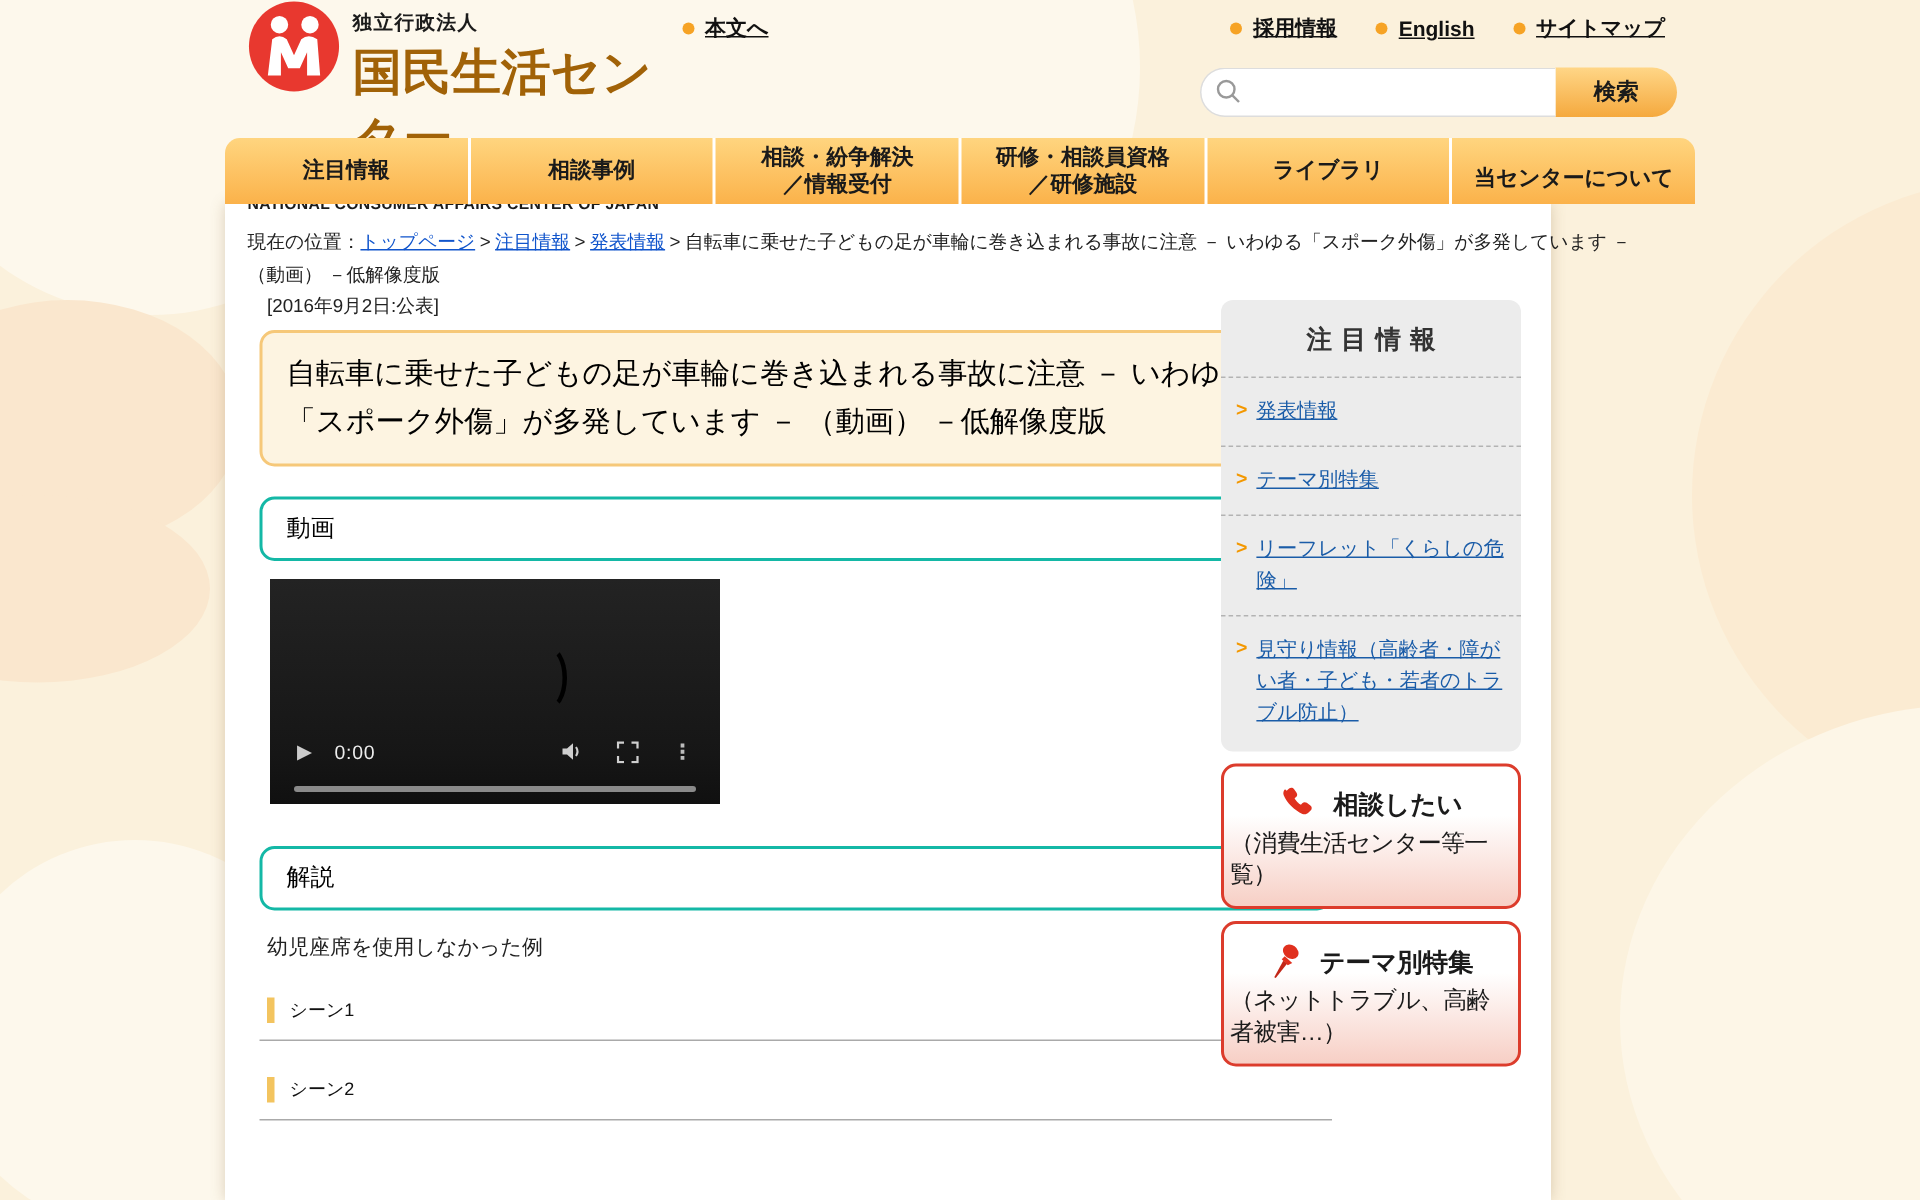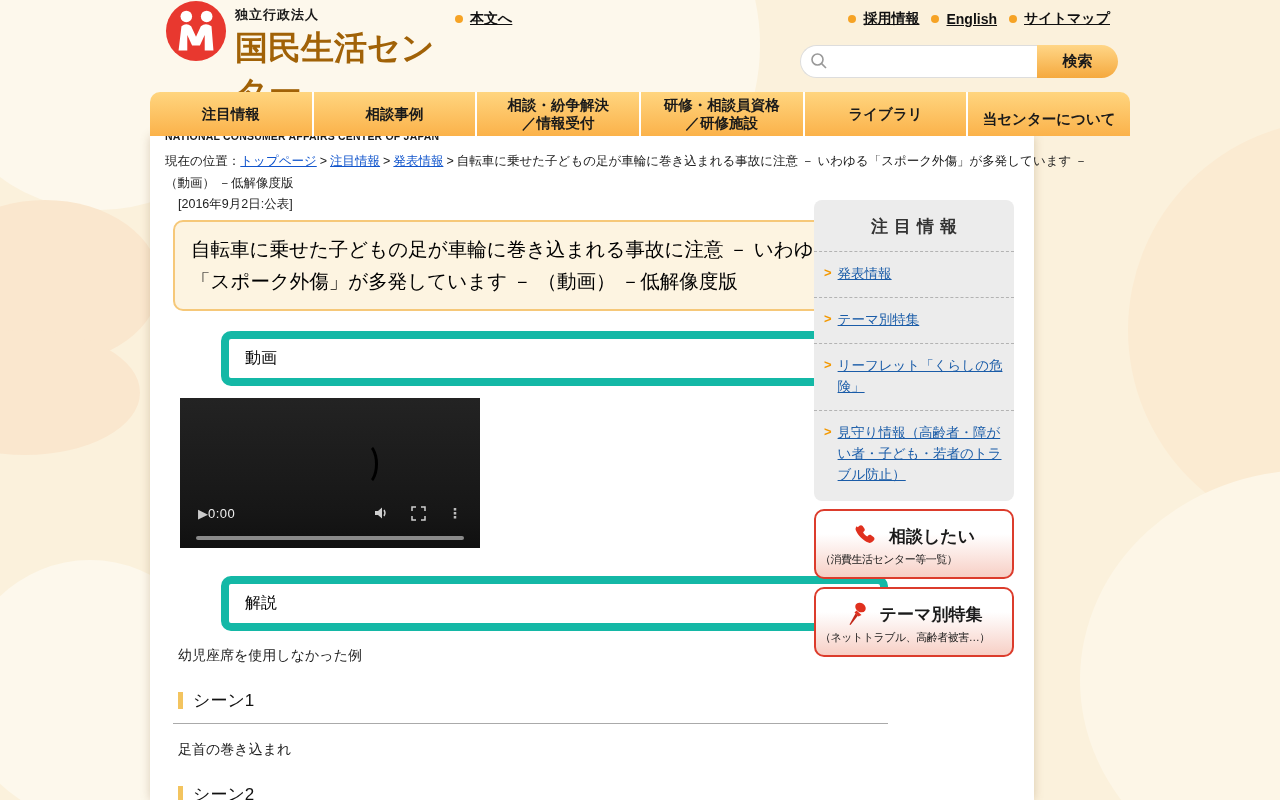--- a/index.html
+++ b/index.html
@@ -24,21 +24,21 @@
   .header { position:absolute; left:0; top:0; width:1280px; height:92px; z-index:3; }
   .logo-wrap { position:absolute; left:165px; top:0; width:280px; cursor:pointer; }
   .logo-row { display:flex; align-items:flex-start; }
   .logo-mark { width:62px; height:62px; flex:0 0 62px; }
   .logo-jp { margin-left:8px; padding-top:6px; }
   .logo-jp-small { font-size:13px; font-weight:bold; color:#1b1b1b; letter-spacing:1px; }
   .logo-jp-big { font-size:33px; font-weight:bold; color:#a16207; letter-spacing:0px; margin-top:2px; }
   .logo-en { font-size:10.5px; font-weight:bold; color:#1b1b1b; letter-spacing:0.2px; margin-top:14px; white-space:nowrap; }
 
   .skip-link-wrap { position:absolute; left:455px; top:10px; display:flex; align-items:center; }
-  .top-links { position:absolute; right:170px; top:10px; display:flex; gap:12px; }
+  .top-links { position:absolute; right:170px; top:10px; display:flex; gap:26px; }
   .blt-link { display:flex; align-items:center; cursor:pointer; }
   .bullet { width:8px; height:8px; border-radius:50%; background:#F6A325; margin-right:7px; flex:0 0 8px; }
   .blt-link a { font-size:14px; font-weight:bold; color:#111; text-decoration:underline; }
 
   .search-bar { position:absolute; left:800px; top:45px; width:318px; height:49px; display:flex; }
   .search-input-wrap { position:relative; flex:1; }
   .search-input {
     width:100%; height:33px; border:1px solid #ddd; border-right:none;
     border-radius:17px 0 0 17px; padding:0 8px 0 34px; font-size:14px;
     background:#fff; outline:none;
@@ -74,73 +74,73 @@
   .breadcrumb a { color:#1155CC; text-decoration:underline; cursor:pointer; }
   .bc-sep { margin:0 3px; }
 
   .main-col { position:absolute; left:23px; top:60px; width:715px; }
   .pub-date { font-size:12.5px; color:#222; padding-left:5px; }
   .title-box {
     margin-top:7px; border:2px solid #F6C879; border-radius:10px; background:#FDF4E1;
     padding:12px 16px; font-size:19.5px; line-height:1.62; color:#000;
   }
   .section-box {
-    border:8px solid #14b8a6; border-radius:10px; background:#fff;
-    padding:9px 16px; font-size:16px; color:#000;margin-left:48px;
+    border:2px solid #14b8a6; border-radius:10px; background:#fff;
+    padding:9px 16px; font-size:16px; color:#000;
   }
   .box-video { margin-top:20px; }
   .box-kaisetsu { margin-top:28px; }
 
   
   .video {
     position:relative; margin:12px 0 0 7px; width:300px; height:150px;
     background:linear-gradient(#232323, #161616 78%, #101010); cursor:pointer;
   }
   .spinner {
     position:absolute; left:172px; top:44px; width:26px; height:44px;
     border:3px solid transparent; border-right:3px solid #000; border-radius:50%;
   }
   .v-controls {
     position:absolute; left:0; bottom:22px; width:100%; height:26px;
     display:flex; align-items:center; padding:0 18px; color:#ddd;
   }
   .v-play { font-size:13px; color:#ccc; cursor:pointer; }
-  .v-time { font-size:13px; color:#eee; letter-spacing:0.5px; }
+  .v-time { font-size:13px; color:#eee; margin-left:15px; letter-spacing:0.5px; }
   .v-spacer { flex:1; }
   .v-ico { margin-left:22px; cursor:pointer; display:flex; align-items:center; }
   .v-kebab { font-size:14px; color:#bbb; font-weight:bold; }
   .v-progress {
     position:absolute; left:16px; right:16px; bottom:8px; height:4px;
     background:#8a8a8a; border-radius:2px; cursor:pointer;
   }
 
   .intro-p { margin:16px 0 0 5px; font-size:14px; color:#222; }
   .scene-head {
     margin-top:24px; padding:0 0 11px 0; border-bottom:1px solid #aaa;
-    font-size:17px; color:#111; display:flex; align-items:center;
+    font-size:12px; color:#111; display:flex; align-items:center;
   }
   .scene-bar { display:inline-block; width:5px; height:17px; background:#F3C45F; margin:0 10px 0 5px; }
   .scene-p { margin:17px 0 5px 5px; font-size:14px; color:#222; }
 
   
   .sidebar { position:absolute; right:20px; top:64px; width:200px; }
   .side-box { background:#ECECEC; border-radius:8px; padding-bottom:4px; }
   .side-title { text-align:center; font-size:17px; font-weight:600; letter-spacing:6px; color:#333; padding:15px 0 13px 6px; }
   .side-item { border-top:1px dashed #b3b3b3; padding:12px 8px 12px 8px; display:flex; }
   .side-arrow { color:#F39800; font-weight:bold; font-size:13px; margin:1px 6px 0 2px; flex:0 0 auto; }
   .side-item a { color:#1A5CA8; font-size:13.5px; line-height:1.55; text-decoration:underline; cursor:pointer; }
 
   .side-btn {
     margin-top:8px; border:2px solid #DC3C2C; border-radius:10px;
     background:linear-gradient(#ffffff 35%, #F7CFC5); text-align:left;
     padding:12px 4px 10px; cursor:pointer;
   }
   .side-btn-title { display:flex; align-items:center; justify-content:center; font-size:17px; font-weight:bold; color:#1b1b1b; }
   .side-btn-title .btn-ico { margin-right:10px; display:flex; }
-  .side-btn-sub { font-size:11px; color:#1b1b1b; margin-top:3px; letter-spacing:-0.5px; }
+  .side-btn-sub { font-size:16px; color:#1b1b1b; margin-top:3px; letter-spacing:-0.5px; }
 </style>
 </head>
 <body>
 
 <div class="bg-circle bg-c1"></div>
 <div class="bg-circle bg-c2"></div>
 <div class="bg-circle bg-c5"></div>
 <div class="bg-circle bg-c6"></div>
 <div class="bg-circle bg-c3"></div>
 <div class="bg-circle bg-c4"></div>
@@ -259,21 +259,20 @@
     </div>
 
     <div class="section-box box-kaisetsu">解説</div>
 
     <p class="intro-p">幼児座席を使用しなかった例</p>
 
     <div class="scene-head">
       <span class="scene-bar"></span>
       <span>シーン1</span>
     </div>
-    <p class="scene-p">足首の巻き込まれ</p>
 
     <div class="scene-head">
       <span class="scene-bar"></span>
       <span>シーン2</span>
     </div>
 
   </div>
 
   <div class="sidebar">
     <div class="side-box">

